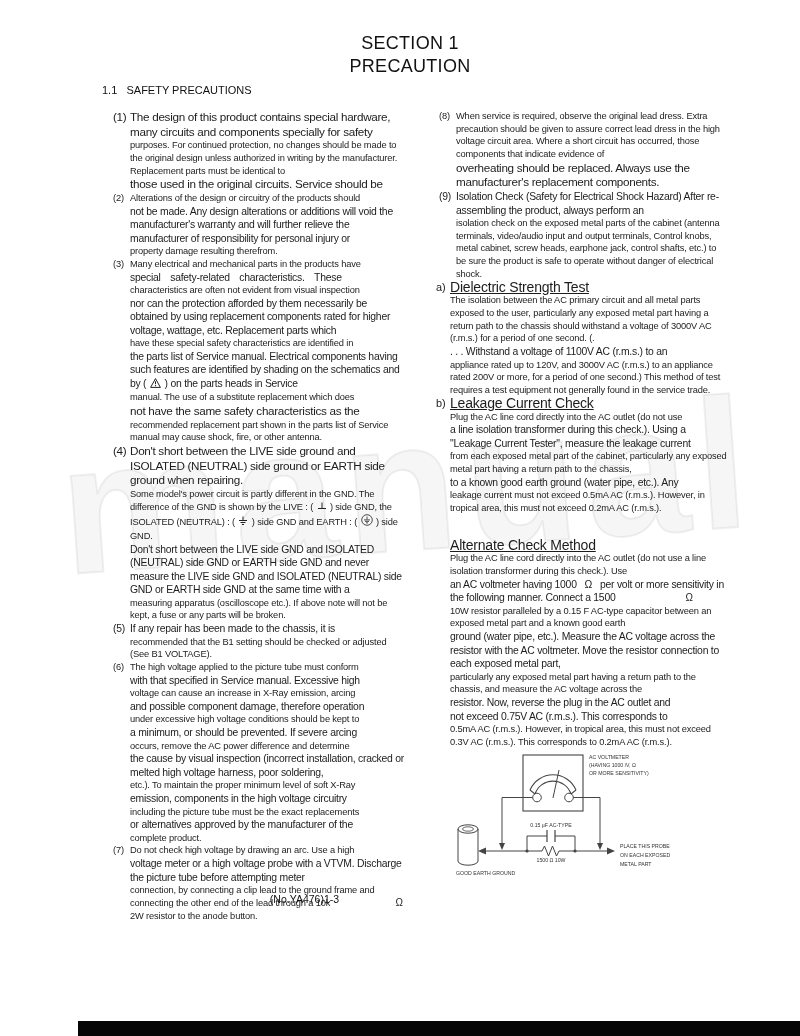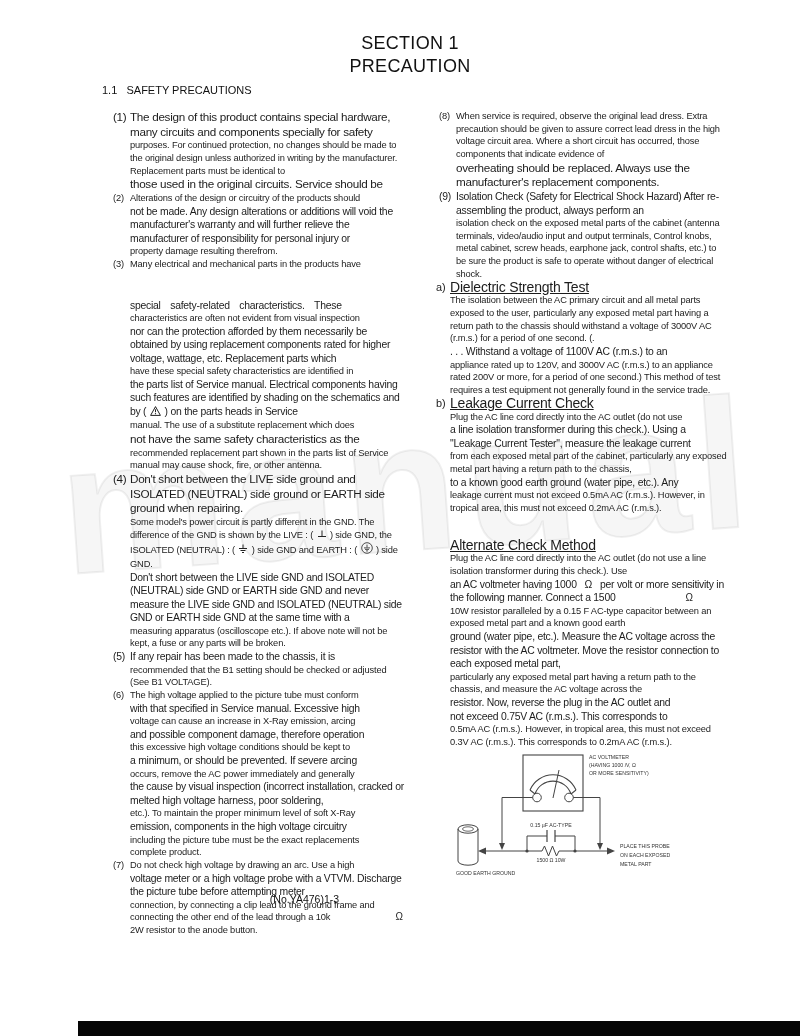--- a/index.html
+++ b/index.html
@@ -15,21 +15,21 @@
   .item .body{flex:1;min-width:0;}
   .sub{display:flex;padding-left:9px;}
   .sub .slabel{flex:0 0 14px;font-size:10.9px;line-height:13.8px;}
   .sub .sbody{flex:1;min-width:0;}
   .stitle{font-size:14px;line-height:13.8px;letter-spacing:-0.2px;text-decoration:underline;}
   .alt{padding-left:23px;margin-top:24px;}
   .seg{position:relative;}
   .sz-s{font-size:9.3px;line-height:12.7px;letter-spacing:-0.15px;}
   .sz-m{font-size:10.4px;line-height:13.5px;letter-spacing:-0.25px;}
   .sz-l{font-size:11.7px;line-height:14.6px;letter-spacing:-0.3px;}
-  .wide{word-spacing:7px;margin-top:28px;}
+  .wide{word-spacing:7px;}
   .inline-icon{display:inline-block;vertical-align:-1px;margin:0 1px;}
   .margin-sym{position:absolute;bottom:0;font-size:10px;letter-spacing:0;}
   .footer{position:absolute;top:893px;left:0;width:609px;text-align:center;font-size:10.5px;color:#111;}
   .watermark{position:absolute;top:380px;left:60px;width:700px;font-size:185px;font-weight:bold;
              color:rgba(0,0,0,0.035);-webkit-text-stroke:2px rgba(0,0,0,0.06);
              transform:rotate(-4deg);letter-spacing:8px;pointer-events:none;}
   .diagram{position:absolute;left:452px;top:748px;width:274px;height:152px;}
   .diagram svg{display:block;}
   .diagram text{fill:#333;font-size:5.2px;font-family:"Liberation Sans", sans-serif;}
   .bottom-bar{position:absolute;left:78px;right:0;bottom:0;height:15px;background:#050505;}
@@ -113,27 +113,28 @@
           <div class="seg sz-s"><span>recommended that the B1 setting should be checked or adjusted (See B1 VOLTAGE).</span></div>
         </div>
       </div>
       <div class="item">
         <span class="num sz-s">(6)</span>
         <div class="body">
           <div class="seg sz-s"><span>The high voltage applied to the picture tube must conform</span></div>
           <div class="seg sz-m"><span>with that specified in Service manual. Excessive high</span></div>
           <div class="seg sz-s"><span>voltage can cause an increase in X-Ray emission, arcing</span></div>
           <div class="seg sz-m"><span>and possible component damage, therefore operation</span></div>
-          <div class="seg sz-s"><span>this excessive high voltage conditions should be kept to</span></div>
+          <div class="seg sz-s"><span>under excessive high voltage conditions should be kept to</span></div>
           <div class="seg sz-m"><span>a minimum, or should be prevented. If severe arcing</span></div>
-          <div class="seg sz-s"><span>occurs, remove the AC power immediately and generally</span></div>
+          <div class="seg sz-s"><span>occurs, remove the AC power difference and determine</span></div>
           <div class="seg sz-m"><span>the cause by visual inspection (incorrect installation, cracked or melted high voltage harness, poor soldering,</span></div>
           <div class="seg sz-s"><span>etc.). To maintain the proper minimum level of soft X-Ray</span></div>
           <div class="seg sz-m"><span>emission, components in the high voltage circuitry</span></div>
           <div class="seg sz-s"><span>including the picture tube must be the exact replacements</span></div>
+          <div class="seg sz-m"><span>or alternatives approved by the manufacturer of the</span></div>
           <div class="seg sz-s"><span>complete product.</span></div>
         </div>
       </div>
       <div class="item">
         <span class="num sz-s">(7)</span>
         <div class="body">
           <div class="seg sz-s"><span>Do not check high voltage by drawing an arc. Use a high</span></div>
           <div class="seg sz-m"><span>voltage meter or a high voltage probe with a VTVM. Discharge the picture tube before attempting meter</span></div>
           <div class="seg sz-s"><span>connection, by connecting a clip lead to the ground frame and connecting the other end of the lead through a 10k</span><span class="margin-sym" style="right: 4px;">Ω</span></div>
           <div class="seg sz-s"><span>2W resistor to the anode button.</span></div>

